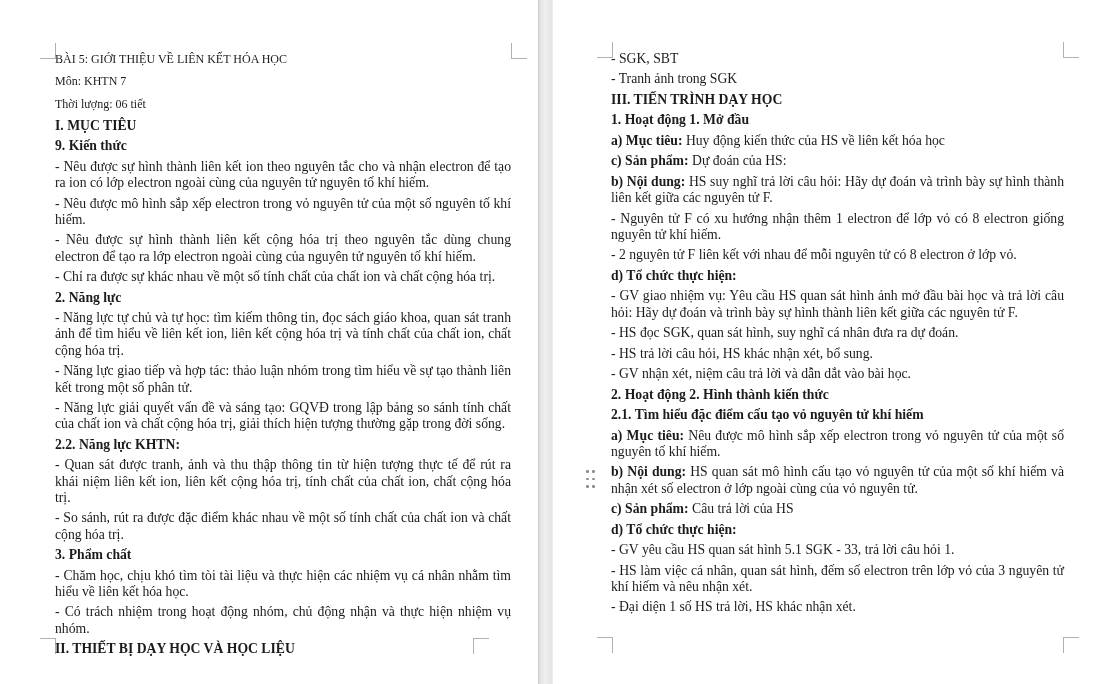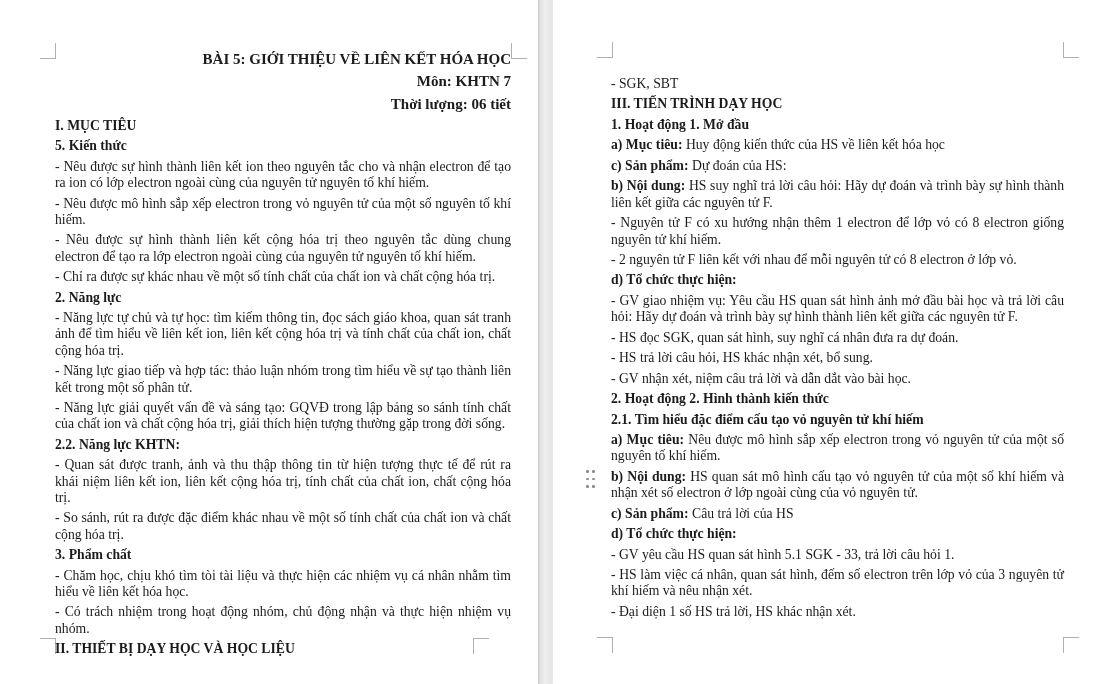--- a/index.html
+++ b/index.html
@@ -12,23 +12,23 @@
   .page{position:absolute;top:0;height:684px;background:#ffffff;}
   #page-left{left:0;width:538px;}
   #page-right{left:553px;width:540px;}
   
   #page-gap{
     position:absolute;top:0;left:538px;width:15px;height:684px;
     background:linear-gradient(to right,#c7c7c7 0px,#e2e2e2 2px,#efefef 7px,#e4e4e4 13px,#ededed 15px);
   }
   .textarea{position:absolute;top:51px;}
   #text-left{left:55px;width:456px;}
-  #text-right{left:611px;width:453px;margin-top:25px;}
+  #text-right{left:611px;width:453px;}
   .blk{margin:0 0 4.2px 0;font-size:13.7px;line-height:16.3px;text-align:justify;}
-  .blk.title{font-weight:bold;text-align:right;font-size:15px;margin-bottom:6px;}
+  .blk.title{font-weight:normal;text-align:left;font-size:12px;margin-bottom:6px;}
   .blk.heading{font-weight:bold;text-align:left;}
   .blk b{font-weight:bold;}
   
   .mark{position:absolute;width:15px;height:15px;}
   .mark.tl{border-right:1px solid #b0b0b0;border-bottom:1px solid #b0b0b0;}
   .mark.tr{border-left:1px solid #b0b0b0;border-bottom:1px solid #b0b0b0;}
   .mark.bl{border-right:1px solid #b0b0b0;border-top:1px solid #b0b0b0;}
   .mark.br{border-left:1px solid #b0b0b0;border-top:1px solid #b0b0b0;}
   
   #drag-handle{
@@ -55,39 +55,40 @@
   <div class="mark tr" style="left:510px;top:42px;"></div>
   <div class="mark bl" style="left:44px;top:637px;"></div>
   <div class="mark br" style="left:510px;top:637px;"></div>
 </div>
 
 <div id="text-left" class="textarea">
     <p class="blk title">BÀI 5: GIỚI THIỆU VỀ LIÊN KẾT HÓA HỌC</p>
     <p class="blk title">Môn: KHTN 7</p>
     <p class="blk title">Thời lượng: 06 tiết</p>
     <p class="blk heading">I. MỤC TIÊU</p>
-    <p class="blk heading">5. Kiến thức</p>
+    <p class="blk heading">9. Kiến thức</p>
     <p class="blk body">- Nêu được sự hình thành liên kết ion theo nguyên tắc cho và nhận electron để tạo ra ion có lớp electron ngoài cùng của nguyên tử nguyên tố khí hiếm.</p>
     <p class="blk body">- Nêu được mô hình sắp xếp electron trong vỏ nguyên tử của một số nguyên tố khí hiếm.</p>
     <p class="blk body">- Nêu được sự hình thành liên kết cộng hóa trị theo nguyên tắc dùng chung electron để tạo ra lớp electron ngoài cùng của nguyên tử nguyên tố khí hiếm.</p>
     <p class="blk body">- Chỉ ra được sự khác nhau về một số tính chất của chất ion và chất cộng hóa trị.</p>
     <p class="blk heading">2. Năng lực</p>
     <p class="blk body">- Năng lực tự chủ và tự học: tìm kiếm thông tin, đọc sách giáo khoa, quan sát tranh ảnh để tìm hiểu về liên kết ion, liên kết cộng hóa trị và tính chất của chất ion, chất cộng hóa trị.</p>
     <p class="blk body">- Năng lực giao tiếp và hợp tác: thảo luận nhóm trong tìm hiểu về sự tạo thành liên kết trong một số phân tử.</p>
     <p class="blk body">- Năng lực giải quyết vấn đề và sáng tạo: GQVĐ trong lập bảng so sánh tính chất của chất ion và chất cộng hóa trị, giải thích hiện tượng thường gặp trong đời sống.</p>
     <p class="blk heading">2.2. Năng lực KHTN:</p>
     <p class="blk body">- Quan sát được tranh, ảnh và thu thập thông tin từ hiện tượng thực tế để rút ra khái niệm liên kết ion, liên kết cộng hóa trị, tính chất của chất ion, chất cộng hóa trị.</p>
     <p class="blk body">- So sánh, rút ra được đặc điểm khác nhau về một số tính chất của chất ion và chất cộng hóa trị.</p>
     <p class="blk heading">3. Phẩm chất</p>
     <p class="blk body">- Chăm học, chịu khó tìm tòi tài liệu và thực hiện các nhiệm vụ cá nhân nhằm tìm hiểu về liên kết hóa học.</p>
     <p class="blk body">- Có trách nhiệm trong hoạt động nhóm, chủ động nhận và thực hiện nhiệm vụ nhóm.</p>
     <p class="blk heading">II. THIẾT BỊ DẠY HỌC VÀ HỌC LIỆU</p>
   </div>
 <div id="text-right" class="textarea">
     <p class="blk body">- SGK, SBT</p>
+    <p class="blk body">- Tranh ảnh trong SGK</p>
     <p class="blk heading">III. TIẾN TRÌNH DẠY HỌC</p>
     <p class="blk heading">1. Hoạt động 1. Mở đầu</p>
     <p class="blk body"><b>a) Mục tiêu:</b> Huy động kiến thức của HS về liên kết hóa học</p>
     <p class="blk body"><b>c) Sản phẩm:</b> Dự đoán của HS:</p>
     <p class="blk body"><b>b) Nội dung:</b> HS suy nghĩ trả lời câu hỏi: Hãy dự đoán và trình bày sự hình thành liên kết giữa các nguyên tử F.</p>
     <p class="blk body">- Nguyên tử F có xu hướng nhận thêm 1 electron để lớp vỏ có 8 electron giống nguyên tử khí hiếm.</p>
     <p class="blk body">- 2 nguyên tử F liên kết với nhau để mỗi nguyên tử có 8 electron ở lớp vỏ.</p>
     <p class="blk heading">d) Tổ chức thực hiện:</p>
     <p class="blk body">- GV giao nhiệm vụ: Yêu cầu HS quan sát hình ảnh mở đầu bài học và trả lời câu hỏi: Hãy dự đoán và trình bày sự hình thành liên kết giữa các nguyên tử F.</p>
     <p class="blk body">- HS đọc SGK, quan sát hình, suy nghĩ cá nhân đưa ra dự đoán.</p>

